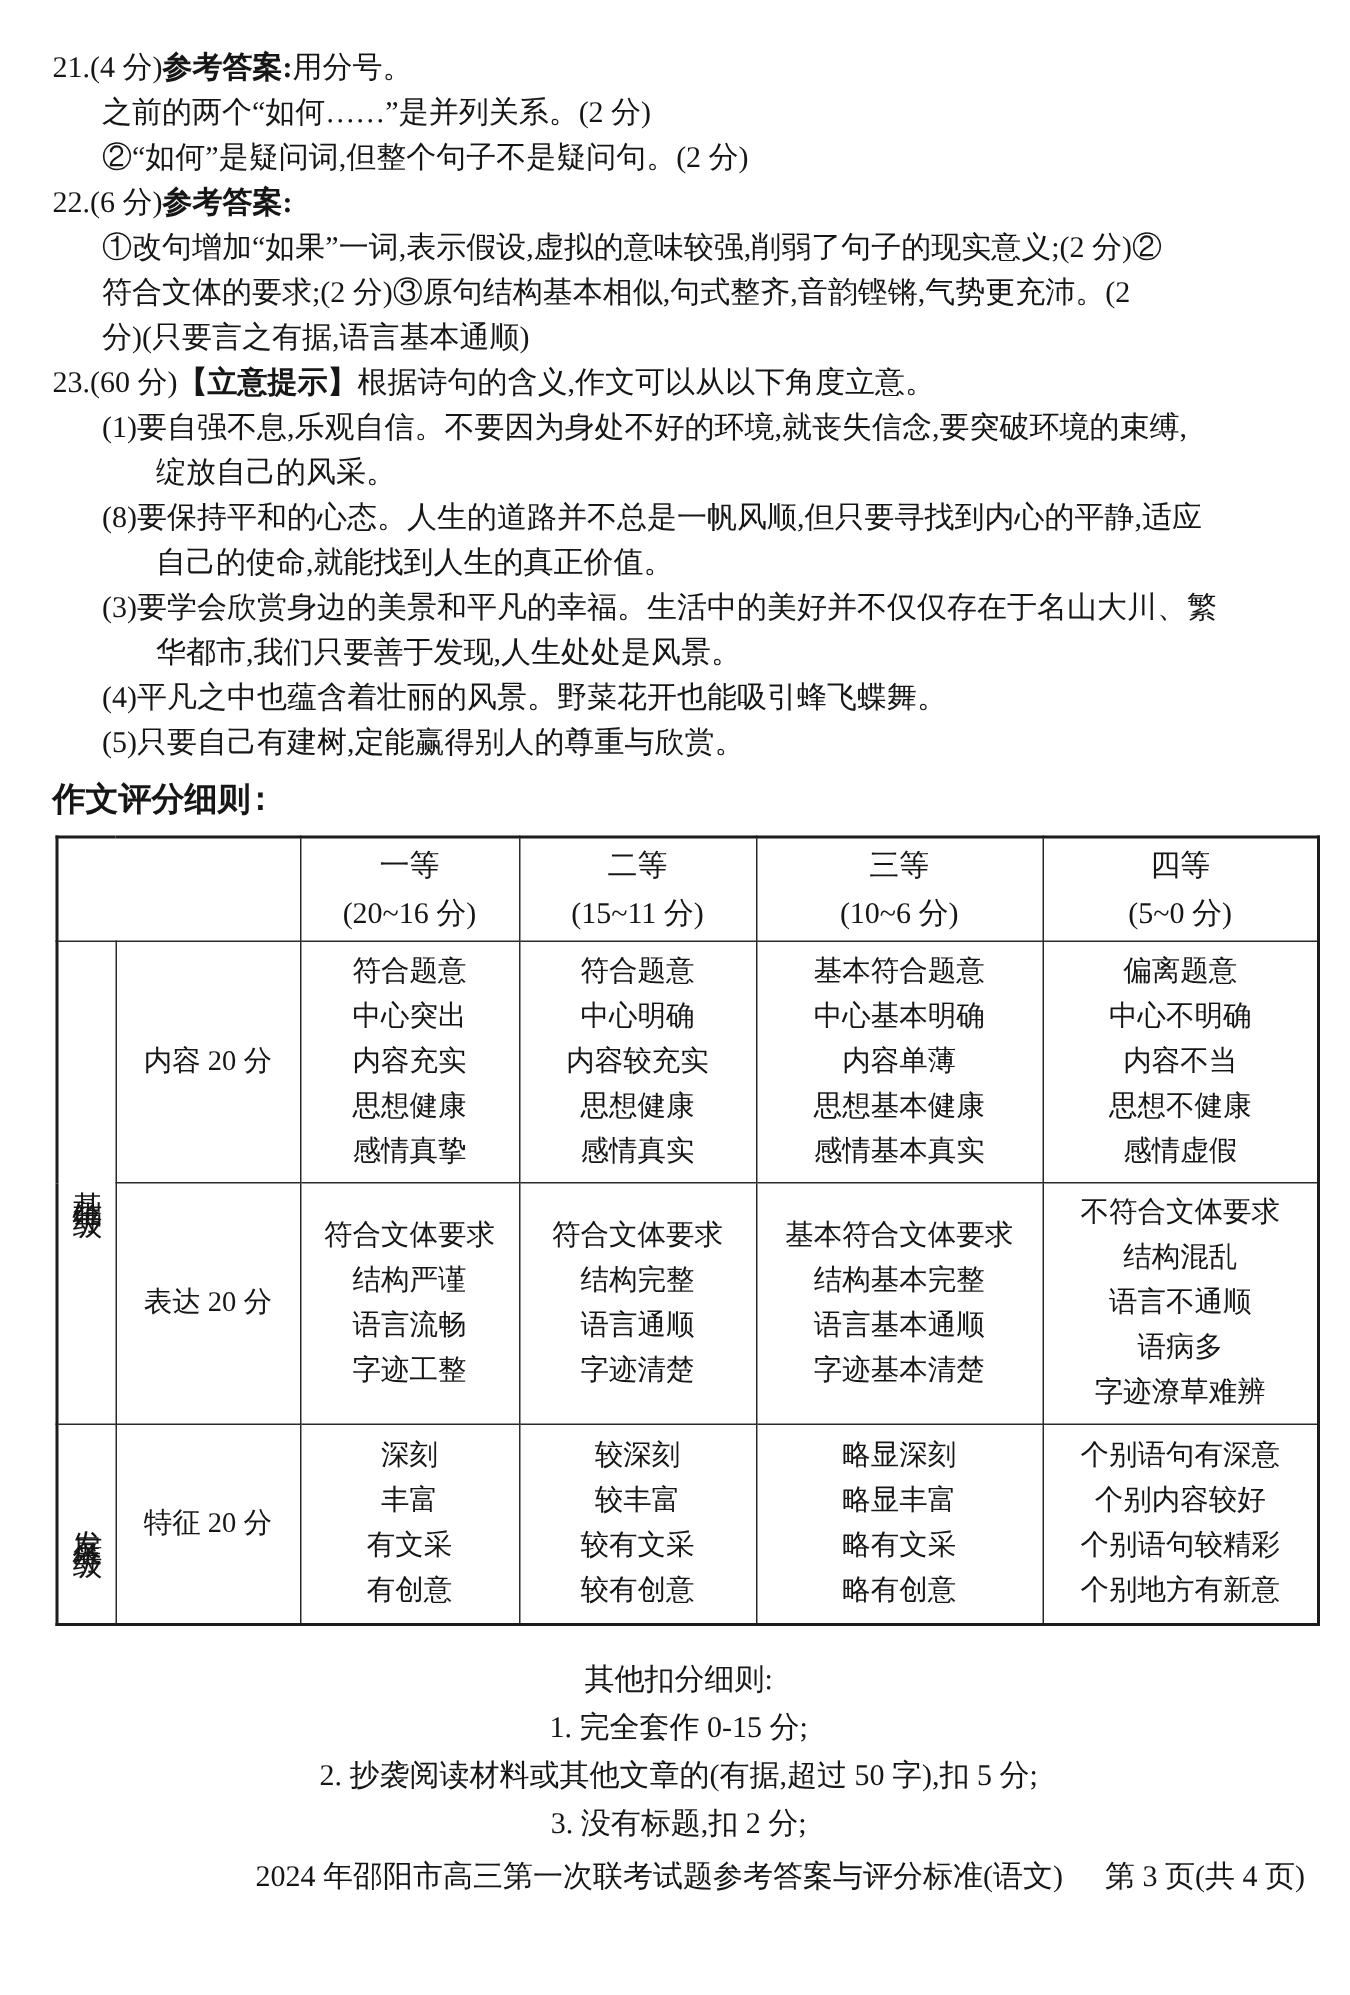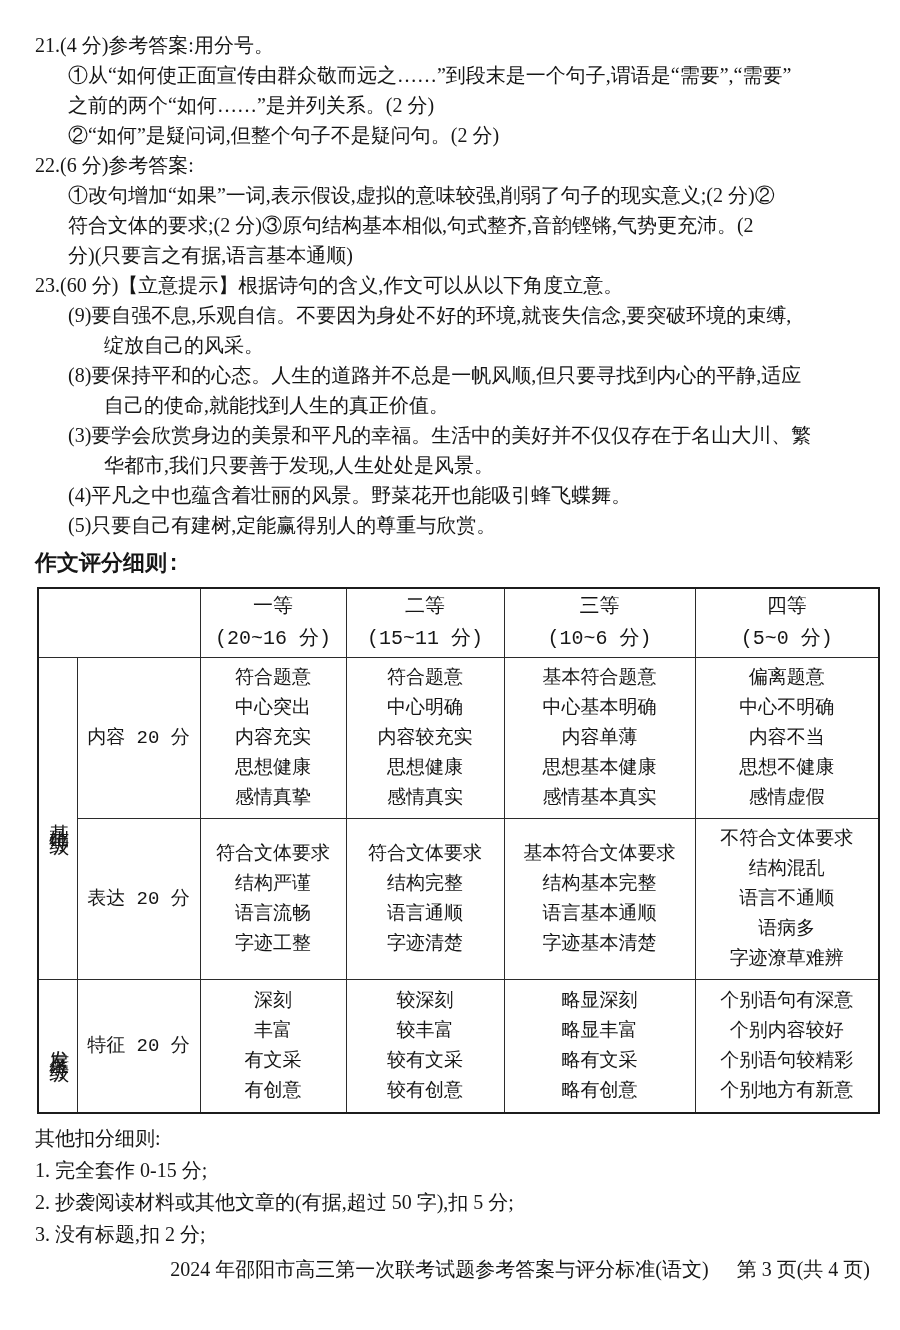--- a/index.html
+++ b/index.html
@@ -9,82 +9,80 @@
     color:#161616;
     font-family:"Liberation Serif", serif;
     overflow:hidden;
   }
   .page { width:900px; height:1330px; position:relative; }
   .content { padding:30px 30px 0 35px; }
 
   .ln { font-size:20px; line-height:30px; white-space:nowrap; }
   .ind1 { padding-left:33px; }
   .ind2 { padding-left:69px; }
-  .b { font-weight:400; }
+  .b { font-weight:700; }
 
   .rubric-title {
     font-size:22px; font-weight:700;
     font-family:Liberation Mono, monospace;
     margin:12px 0 9px 0; line-height:26px;
   }
 
   table.rubric {
     border-collapse:collapse; table-layout:fixed;
     width:841px; margin-left:2px;
     border:2px solid #1c1c1c;
-    font-family:Liberation Mono, monospace;
   }
   .rubric th, .rubric td {
     border:1px solid #2b2b2b;
     text-align:center; vertical-align:middle;
     font-weight:400; font-size:19px; line-height:30px;
     padding:2px 2px; white-space:pre-line;
     overflow:hidden;
   }
   .rubric th { height:64px; font-size:20px; line-height:32px; }
   .gcell { width:39px; }
   .vtext {
     display:inline-block;
     writing-mode:vertical-lr; text-orientation:upright;
     font-size:20px; letter-spacing:4px; line-height:1.1;
   }
   .lcell { font-size:20px; }
 
-  .notes { margin-top:8px; }
+  .notes { margin-top:20px;text-align:center; }
   .note-ln { font-size:20px; line-height:32px; white-space:nowrap; }
 
   .page-footer {
     text-align:right; font-size:20px; line-height:26px;
     margin-top:6px; white-space:nowrap;
   }
   .page-footer .gap { display:inline-block; width:28px; }
 </style>
 </head>
 <body>
 
 <div class="page">
   <div class="content">
 
     <div>
       <div class="ln"><span>21.(4 分)</span><span class="b">参考答案:</span><span>用分号。</span></div>
-      <div class="ln ind1">①从“如何使正面宣传由群众敬而远之……”到段末是一个句子,谓语是“需要”,“需要”</div>
       <div class="ln ind1">之前的两个“如何……”是并列关系。(2 分)</div>
       <div class="ln ind1">②“如何”是疑问词,但整个句子不是疑问句。(2 分)</div>
     </div>
 
     <div>
       <div class="ln"><span>22.(6 分)</span><span class="b">参考答案:</span></div>
       <div class="ln ind1">①改句增加“如果”一词,表示假设,虚拟的意味较强,削弱了句子的现实意义;(2 分)②</div>
       <div class="ln ind1">符合文体的要求;(2 分)③原句结构基本相似,句式整齐,音韵铿锵,气势更充沛。(2</div>
       <div class="ln ind1">分)(只要言之有据,语言基本通顺)</div>
     </div>
 
     <div>
       <div class="ln"><span>23.(60 分)</span><span class="b">【立意提示】</span><span>根据诗句的含义,作文可以从以下角度立意。</span></div>
-      <div class="ln ind1">(9)要自强不息,乐观自信。不要因为身处不好的环境,就丧失信念,要突破环境的束缚,</div>
+      <div class="ln ind1">(1)要自强不息,乐观自信。不要因为身处不好的环境,就丧失信念,要突破环境的束缚,</div>
       <div class="ln ind2">绽放自己的风采。</div>
       <div class="ln ind1">(8)要保持平和的心态。人生的道路并不总是一帆风顺,但只要寻找到内心的平静,适应</div>
       <div class="ln ind2">自己的使命,就能找到人生的真正价值。</div>
       <div class="ln ind1">(3)要学会欣赏身边的美景和平凡的幸福。生活中的美好并不仅仅存在于名山大川、繁</div>
       <div class="ln ind2">华都市,我们只要善于发现,人生处处是风景。</div>
       <div class="ln ind1">(4)平凡之中也蕴含着壮丽的风景。野菜花开也能吸引蜂飞蝶舞。</div>
       <div class="ln ind1">(5)只要自己有建树,定能赢得别人的尊重与欣赏。</div>
     </div>
 
     <div class="rubric-title">作文评分细则:</div>

